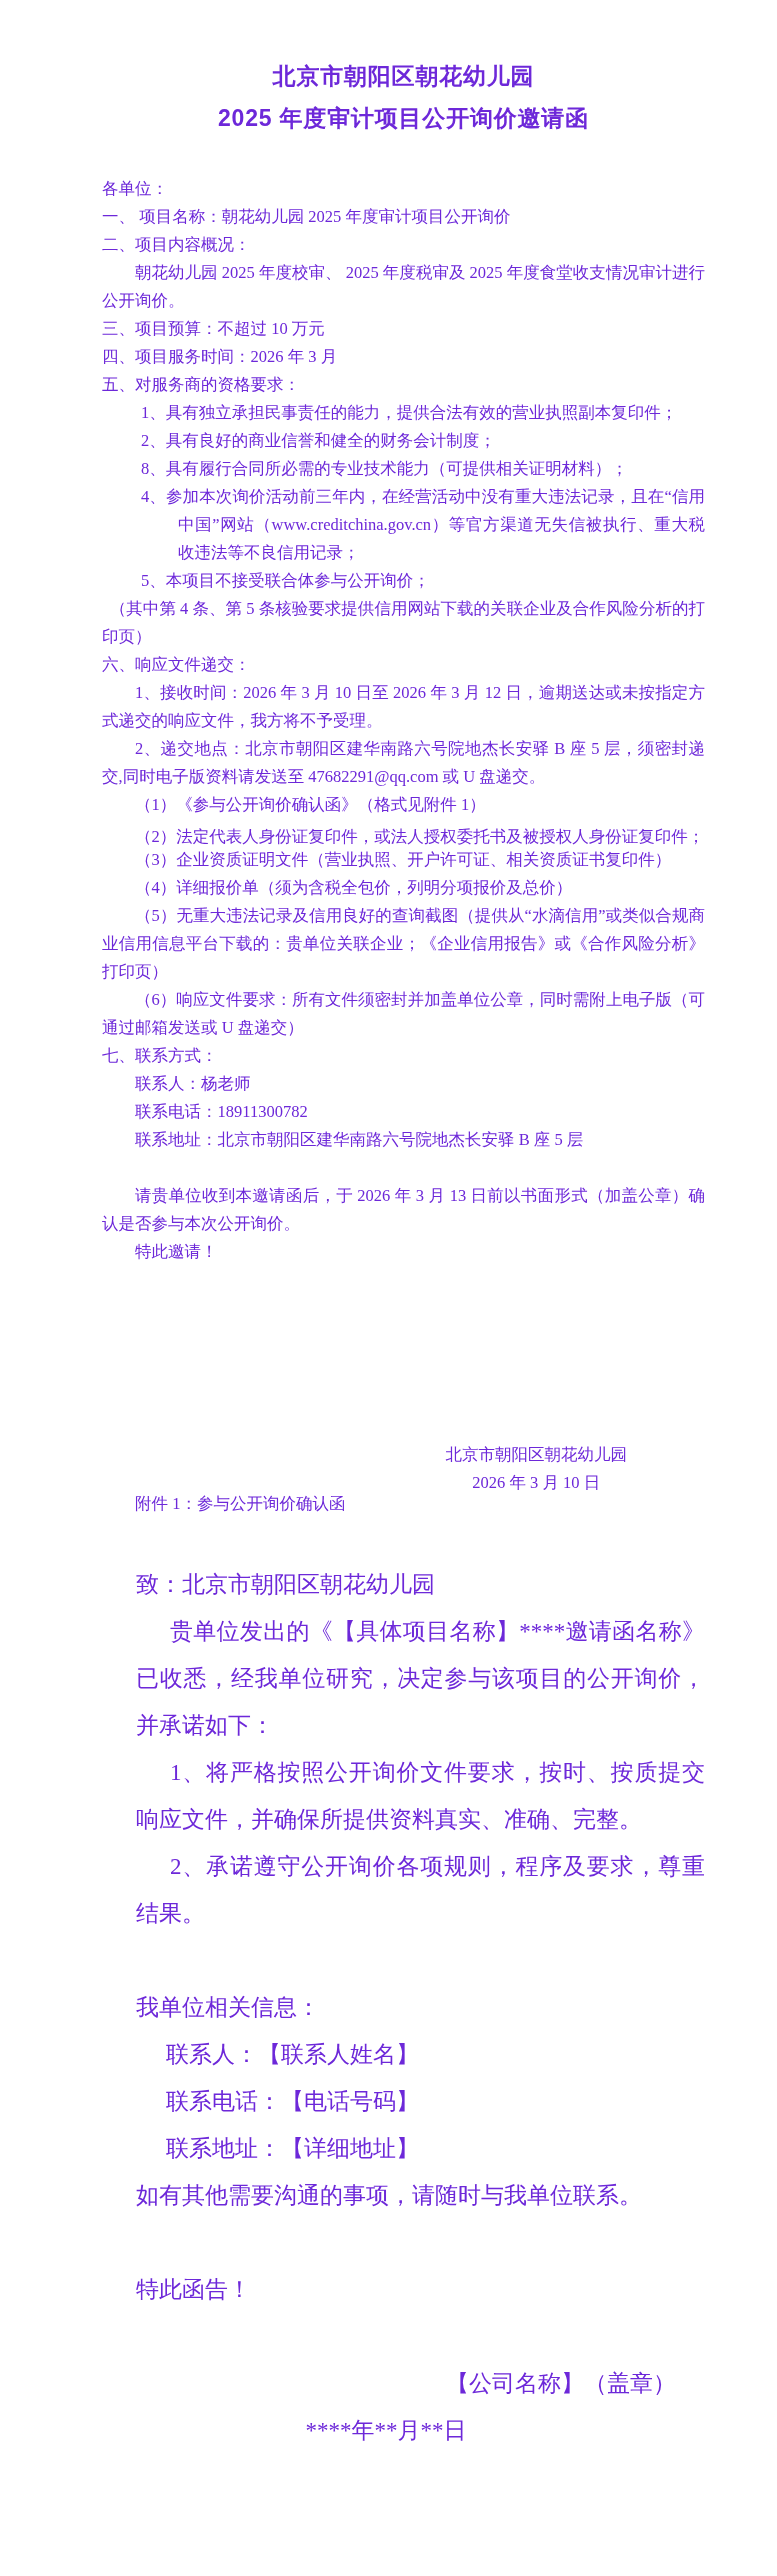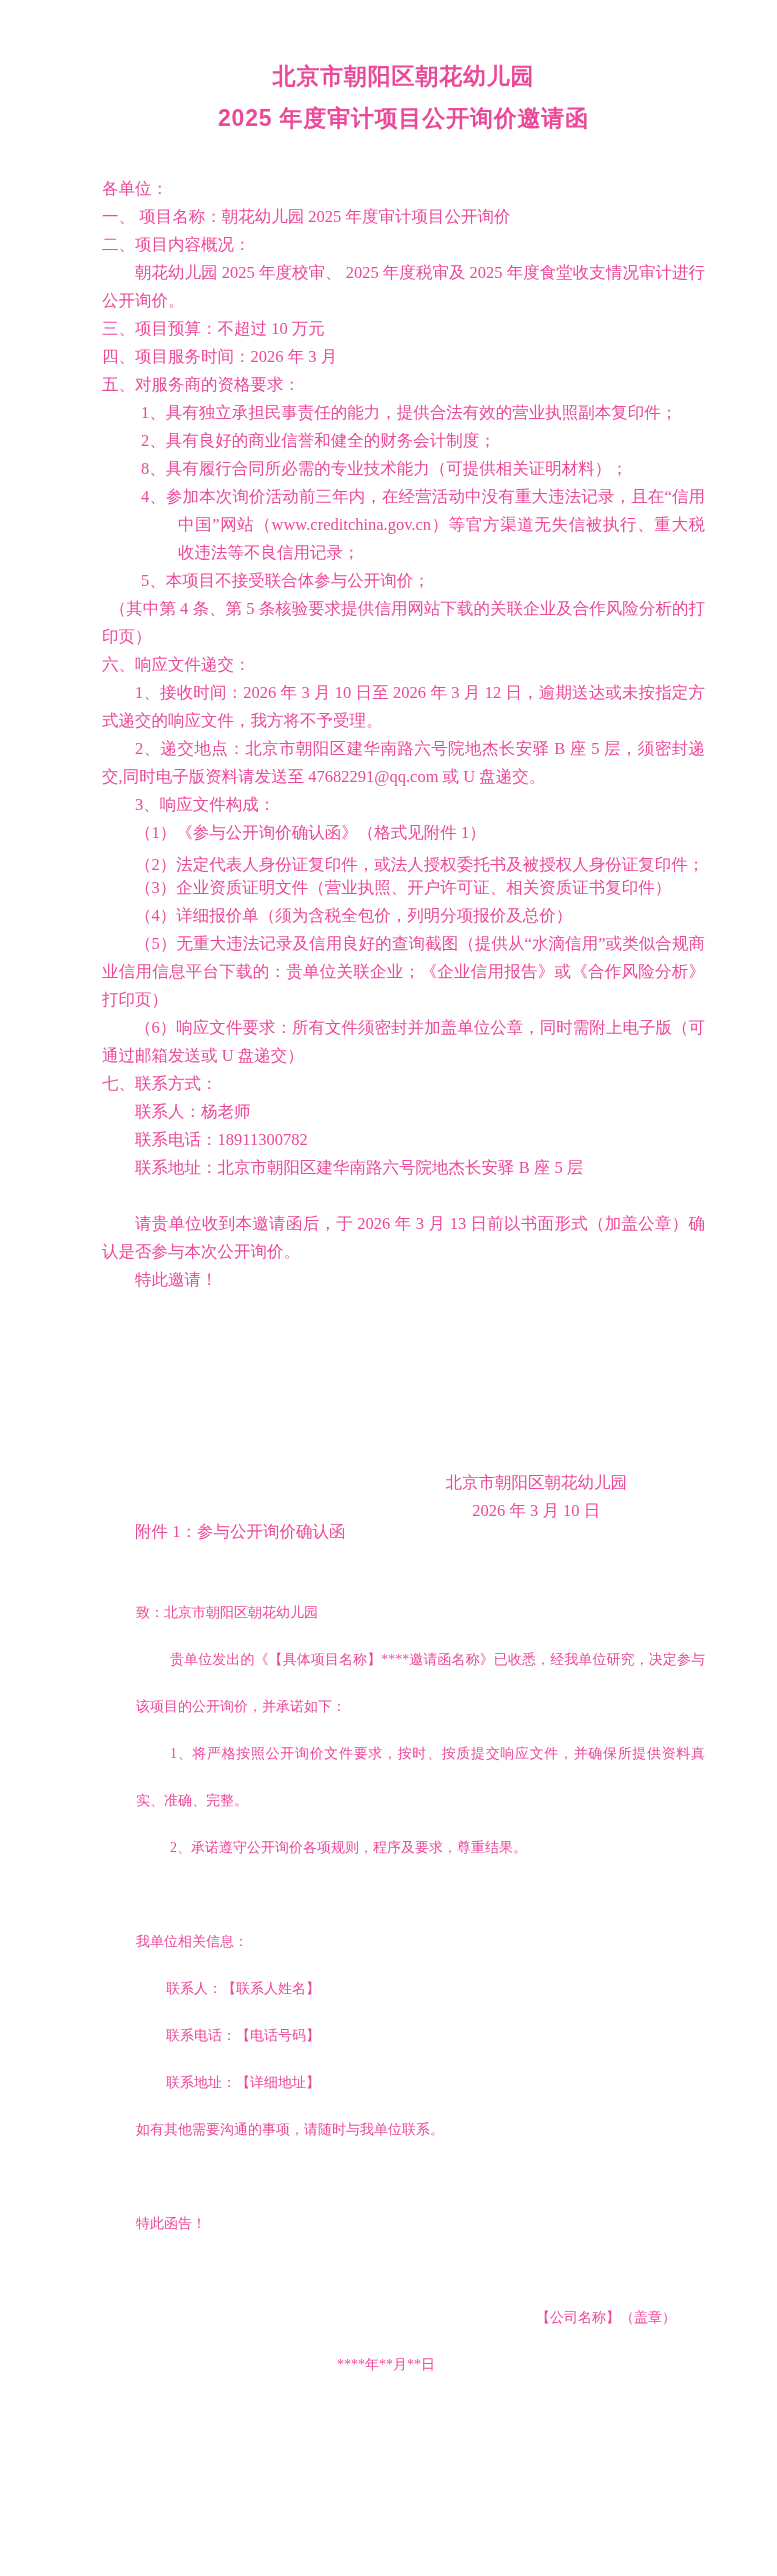--- a/index.html
+++ b/index.html
@@ -1,21 +1,21 @@
 <!DOCTYPE html>
 <html style="font-size:12.5px"><head>
 <meta charset="utf-8">
 <style>
   html,body{margin:0;padding:0;background:#ffffff;}
   .page{
     position:relative;
     width:777px;height:2576px;
     box-sizing:border-box;
     padding:55px 72px 0 102px;
-    background:#ffffff;color:#ec4899;
+    background:#ffffff;color:#6d28d9;
     font-family:"Liberation Serif","DejaVu Serif",serif;
     font-size:16.5px;line-height:28px;
     text-align:justify;
     overflow:hidden;
   }
   .doc-title{
     text-align:center;
     font-family:"Liberation Sans","DejaVu Sans",sans-serif;
     font-weight:700;font-size:23px;line-height:42px;
     letter-spacing:0.8px;
@@ -29,21 +29,21 @@
   .sp-before{margin-top:28px;}
   .sign-block{
     margin-top:175px;
     margin-left:auto;margin-right:78px;
     width:-moz-fit-content;width:fit-content;
     text-align:center;
   }
   .attach-heading{text-indent:33px;margin-top:-7.8px;}
   .attach{
     margin-left:34px;
-    font-size:14px;line-height:47px;
+    font-size:23px;line-height:47px;
   }
   .attach .to-line{margin-top:43px;}
   .attach .indent2{text-indent:34px;}
   .attach .indent-sm{text-indent:30px;}
   .attach .gap60{margin-top:47px;}
   .attach .sign-company{text-align:right;padding-right:29px;margin-top:47px;}
   .attach .sign-date{text-align:center;padding-right:69px;}
 </style>
 </head>
 <body>
@@ -67,21 +67,20 @@
   <p class="req">1、具有独立承担民事责任的能力，提供合法有效的营业执照副本复印件；</p>
   <p class="req">2、具有良好的商业信誉和健全的财务会计制度；</p>
   <p class="req">8、具有履行合同所必需的专业技术能力（可提供相关证明材料）；</p>
   <p class="req">4、参加本次询价活动前三年内，在经营活动中没有重大违法记录，且在“信用中国”网站（www.creditchina.gov.cn）等官方渠道无失信被执行、重大税收违法等不良信用记录；</p>
   <p class="req">5、本项目不接受联合体参与公开询价；</p>
   <p class="note-indent">（其中第 4 条、第 5 条核验要求提供信用网站下载的关联企业及合作风险分析的打印页）</p>
 
   <p>六、响应文件递交：</p>
   <p class="indent">1、接收时间：2026 年 3 月 10 日至 2026 年 3 月 12 日，逾期送达或未按指定方式递交的响应文件，我方将不予受理。</p>
   <p class="indent">2、递交地点：北京市朝阳区建华南路六号院地杰长安驿 B 座 5 层，须密封递交,同时电子版资料请发送至 47682291@qq.com 或 U 盘递交。</p>
-  <p class="indent">3、响应文件构成：</p>
   <p class="indent">（1）《参与公开询价确认函》（格式见附件 1）</p>
   <div class="tight">
     <p class="indent">（2）法定代表人身份证复印件，或法人授权委托书及被授权人身份证复印件；</p>
     <p class="indent">（3）企业资质证明文件（营业执照、开户许可证、相关资质证书复印件）</p>
   </div>
   <p class="indent">（4）详细报价单（须为含税全包价，列明分项报价及总价）</p>
   <p class="indent">（5）无重大违法记录及信用良好的查询截图（提供从“水滴信用”或类似合规商业信用信息平台下载的：贵单位关联企业；《企业信用报告》或《合作风险分析》打印页）</p>
   <p class="indent">（6）响应文件要求：所有文件须密封并加盖单位公章，同时需附上电子版（可通过邮箱发送或 U 盘递交）</p>
 
   <p>七、联系方式：</p>

